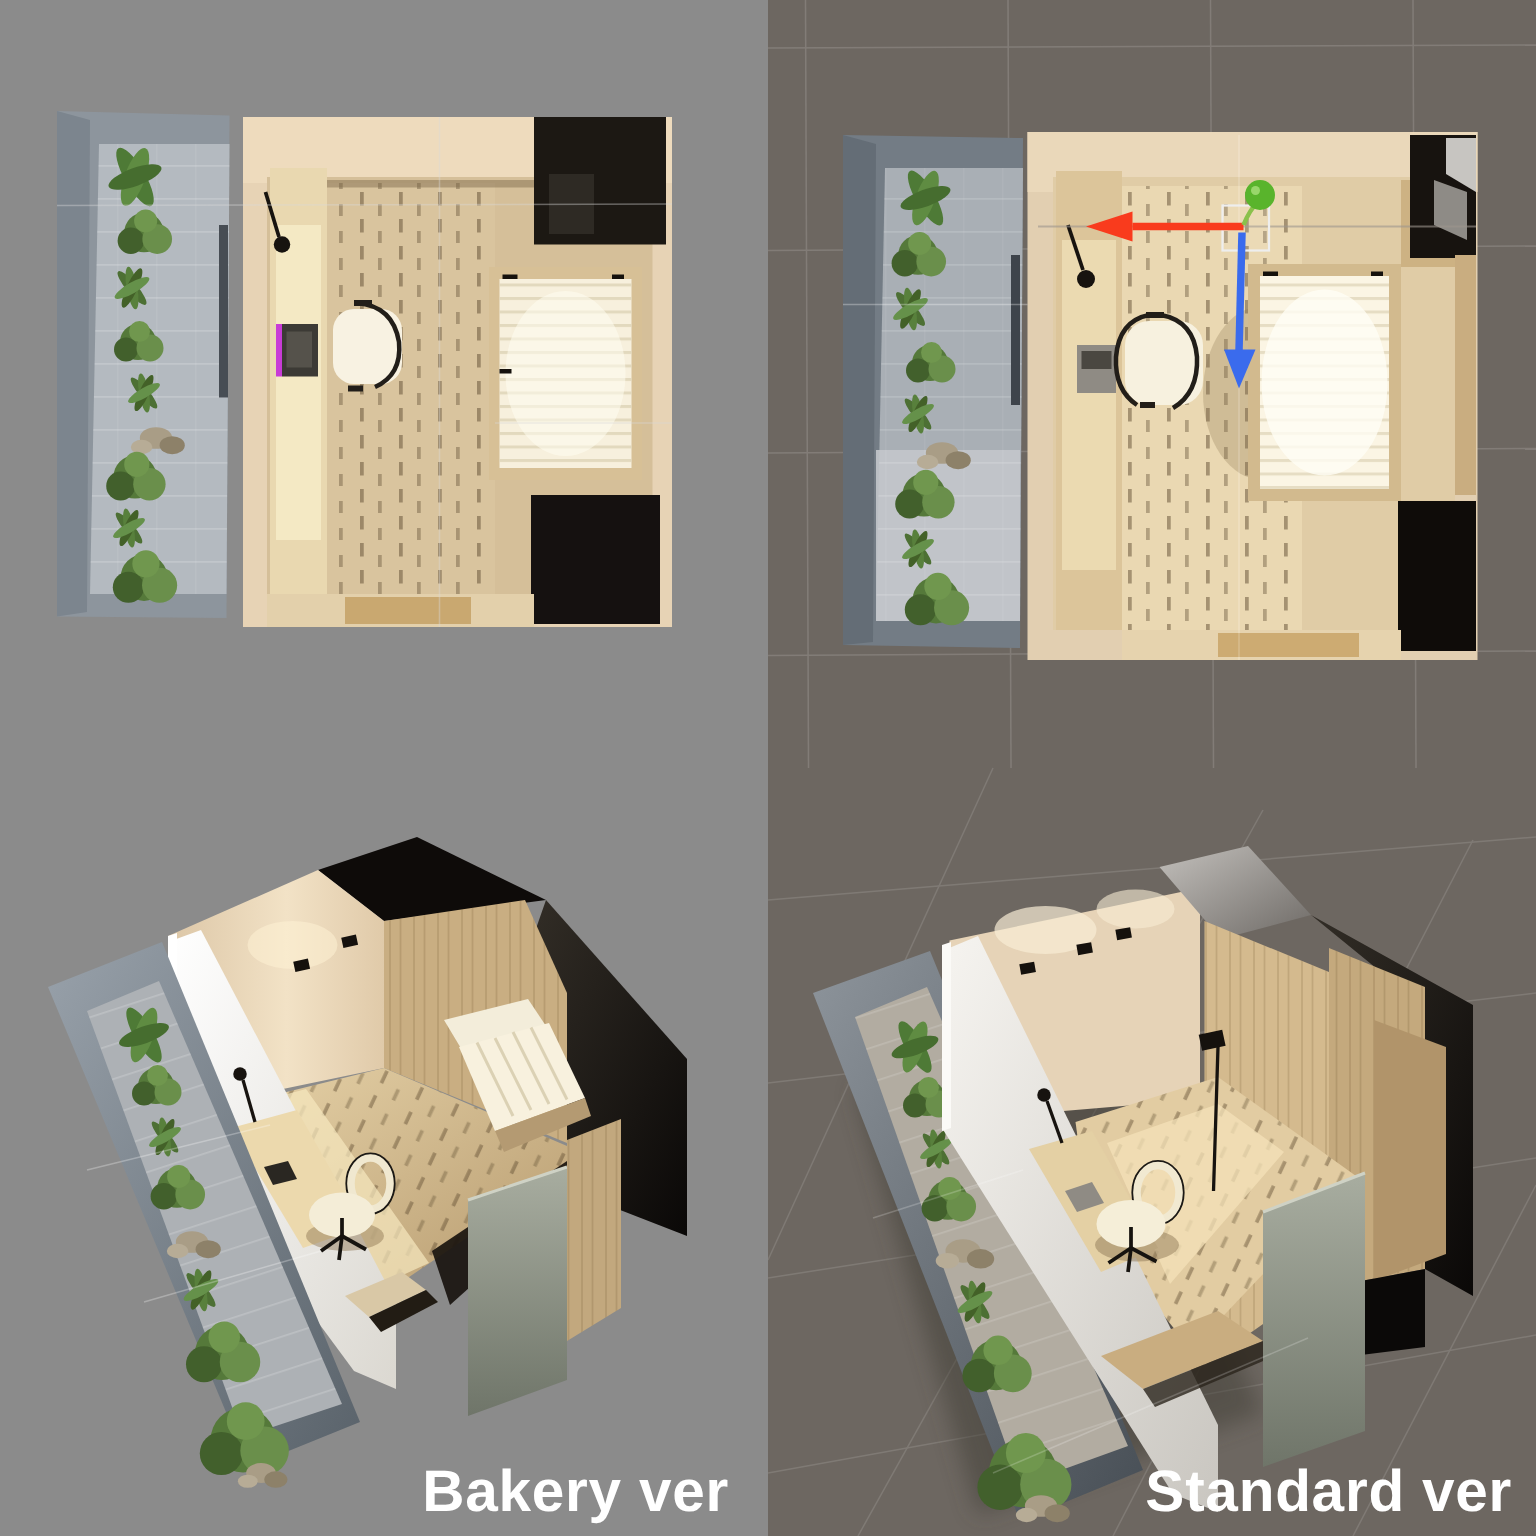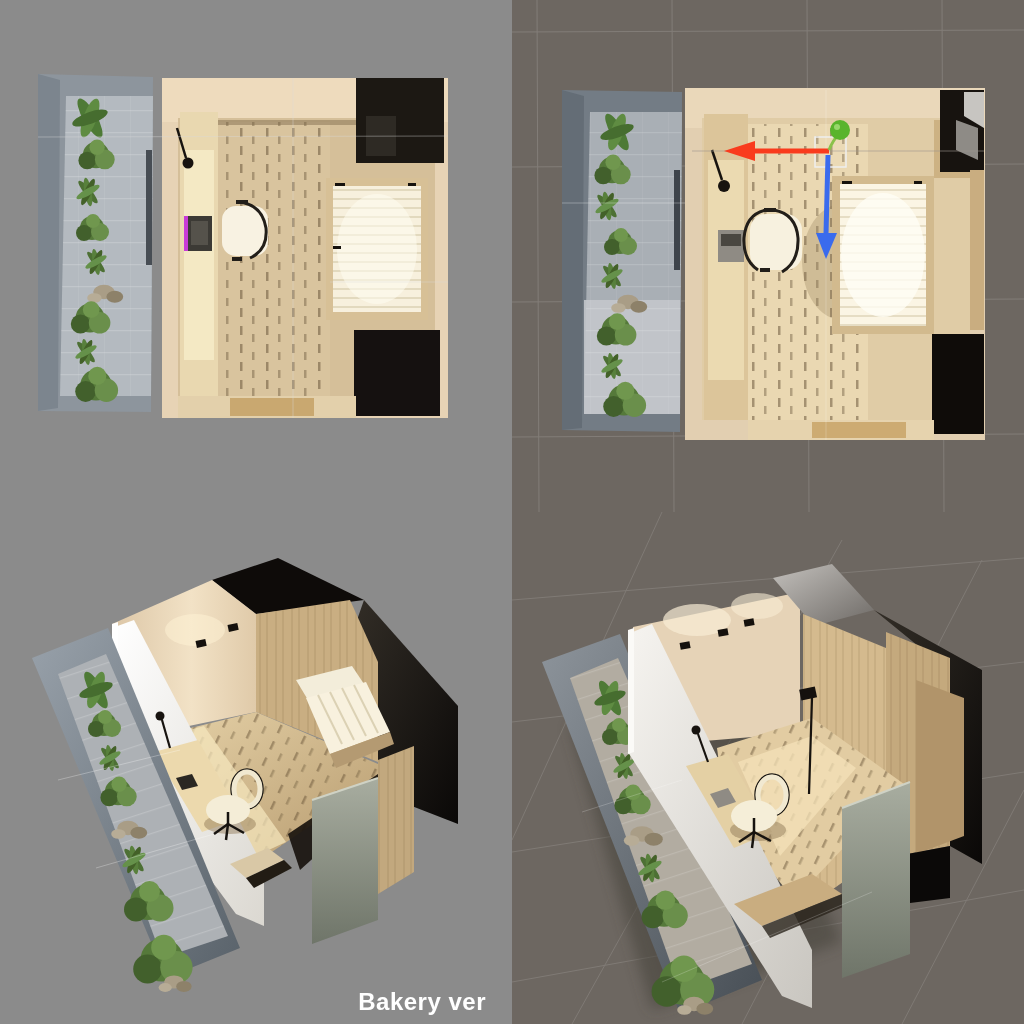--- a/index.html
+++ b/index.html
@@ -4,21 +4,21 @@
 <style>
   html,body{margin:0;padding:0;background:#555;}
   .stage{position:relative;width:1024px;height:1024px;overflow:hidden;
          font-family:"Liberation Sans",sans-serif;}
   .half{position:absolute;top:0;width:512px;height:1024px;}
   .half.left{left:0;background:#8b8b8b;}
   .half.right{left:512px;background:#6d6761;}
   svg.view{position:absolute;left:0;width:512px;height:512px;display:block;}
   svg.view.top{top:0;} svg.view.bottom{top:512px;}
   svg.gridbg{position:absolute;left:0;top:0;width:512px;height:1024px;display:block;}
-  .caption{position:absolute;bottom:10px;font-weight:700;font-size:24px;
+  .caption{position:absolute;bottom:10px;font-weight:700;font-size:39px;
            line-height:1;color:#ffffff;letter-spacing:.5px;}
   .caption.bakery{right:26px;}
   .caption.standard{right:16px;}
 </style>
 </head>
 <body>
 
 <div class="stage">
 
   <svg width="0" height="0" style="position:absolute" aria-hidden="true">
@@ -450,14 +450,15 @@
           <polygon points="330,296 398,270 398,442 330,466" fill="url(#gPart)"></polygon>
           <line x1="330" y1="296" x2="398" y2="270" stroke="#cfd2c5" stroke-width="2"></line>
         </g>
         <g stroke="#ffffff" stroke-width="1" opacity=".2">
           <line x1="150" y1="470" x2="360" y2="380"></line>
           <line x1="70" y1="300" x2="170" y2="268"></line>
         </g>
       </g>
     </svg>
 
+    <div class="caption standard">Standard ver</div>
   </section>
 </div>
 
 </body></html>

